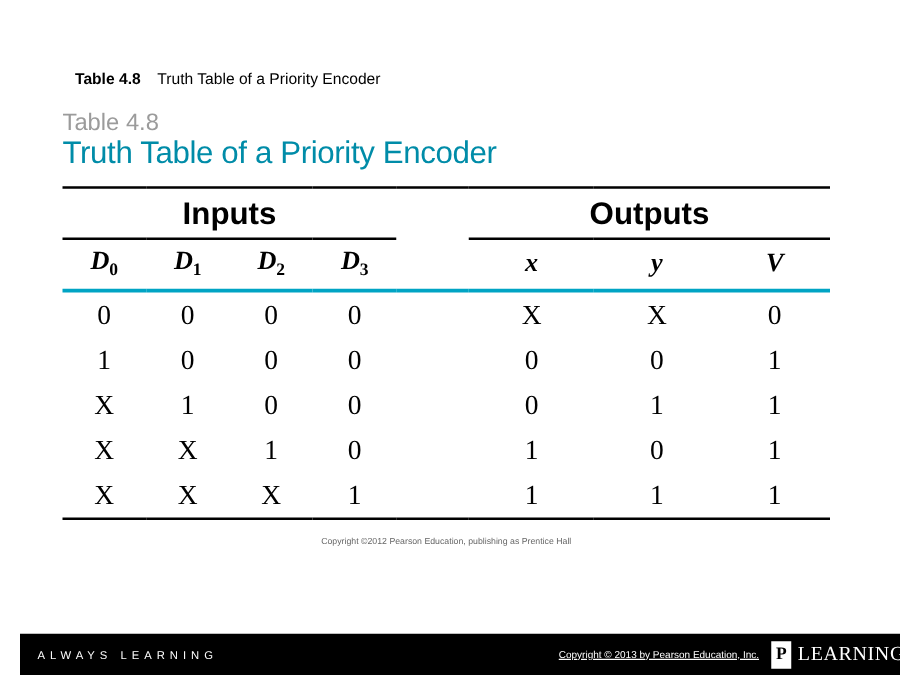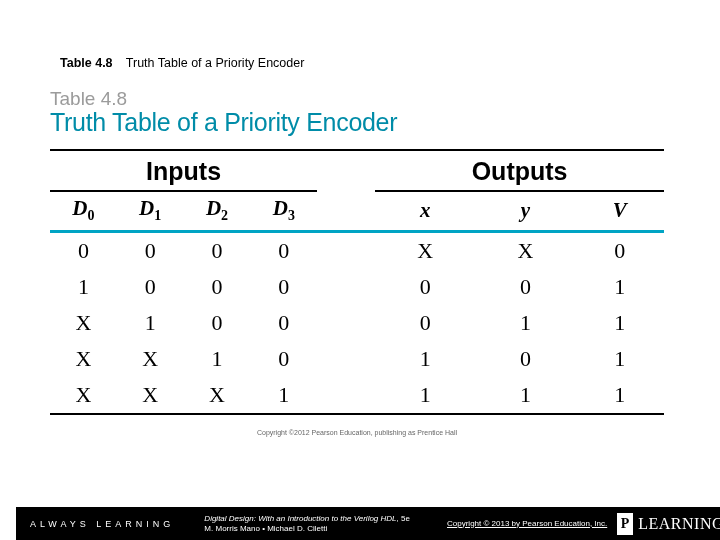--- a/index.html
+++ b/index.html
@@ -220,26 +220,20 @@
           <tr class="end">
             <td colspan="8"></td>
           </tr>
         </tbody>
     </table>
     <div class="copy-small">Copyright ©2012 Pearson Education, publishing as Prentice Hall</div>
   </div>
 
   <div class="footer">
     <div class="always">ALWAYS LEARNING</div>
-    <div class="book">
-      <div>
-        <em>Digital Design: With an Introduction to the Verilog HDL</em><span>, 5e</span>
-      </div>
-      <div>M. Morris Mano • Michael D. Ciletti</div>
-    </div>
     <div class="copy">
       <div>Copyright © 2013 by Pearson Education, Inc.</div>
     </div>
     <div class="pearson-logo">
       <span class="p-mark">P</span>
       <span>LEARNING</span>
     </div>
   </div>
 
 </div>

